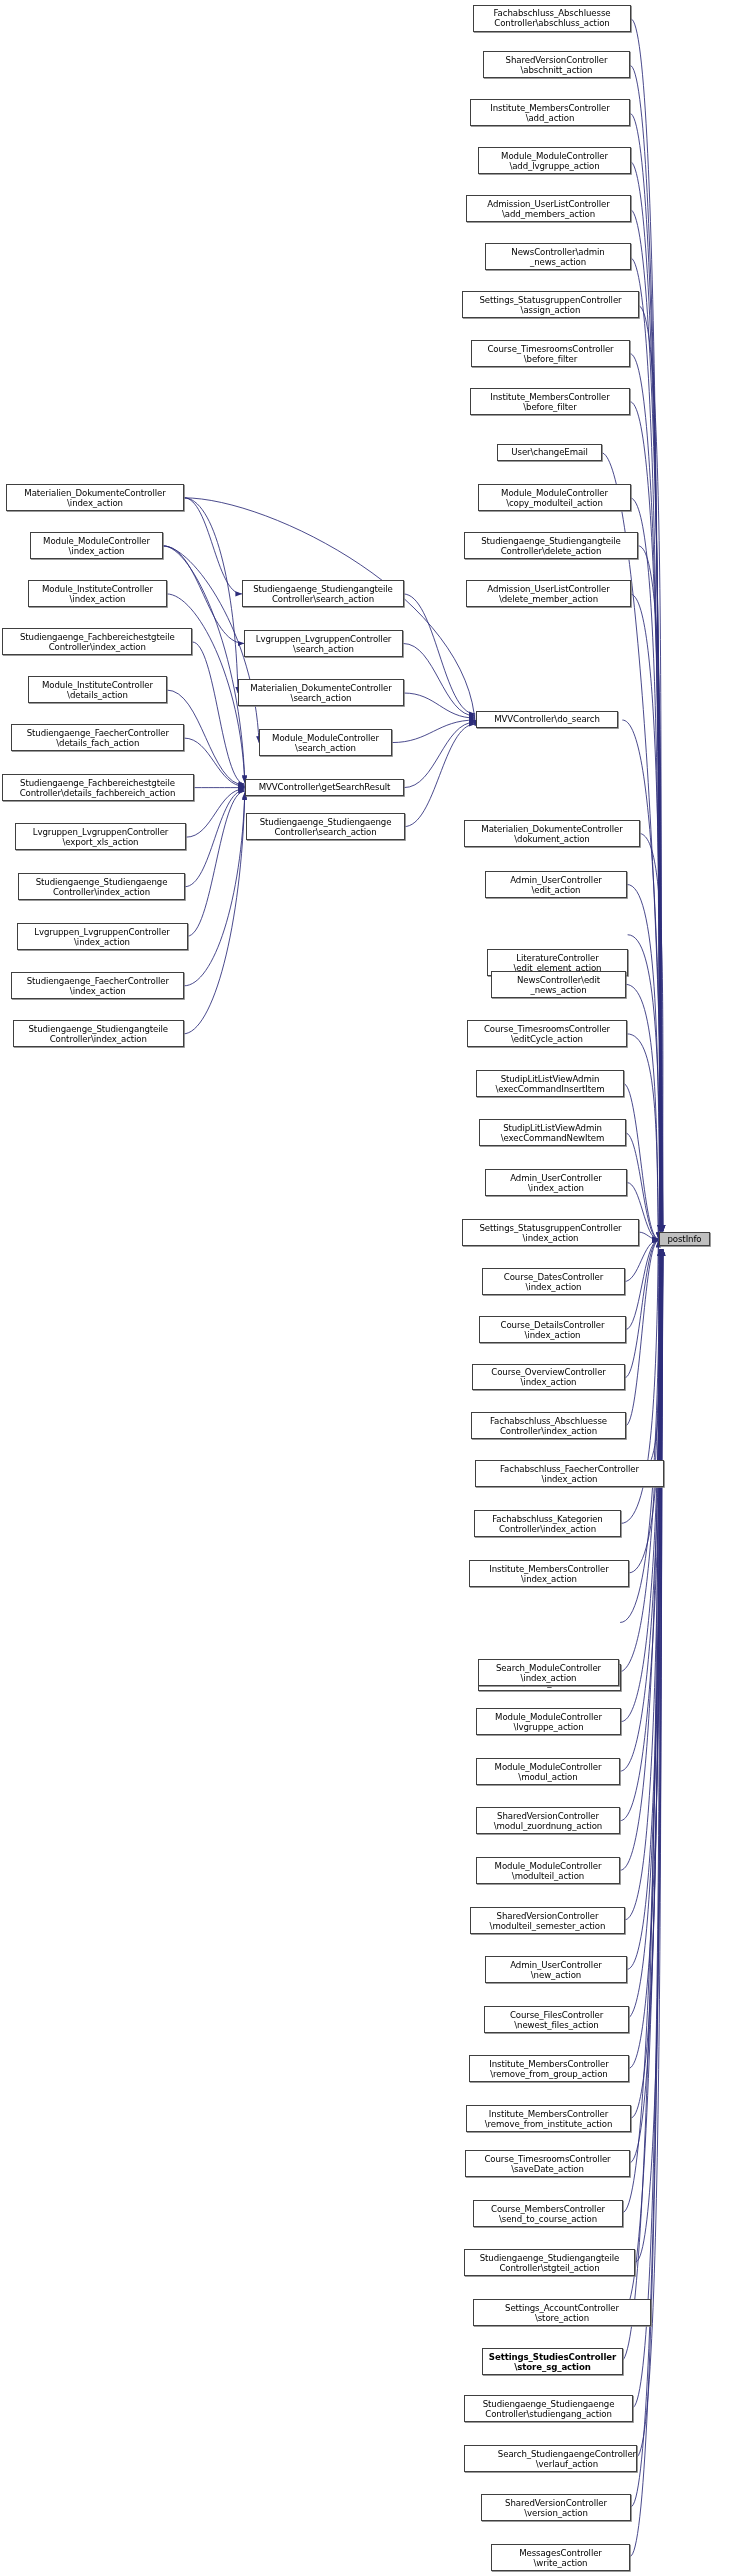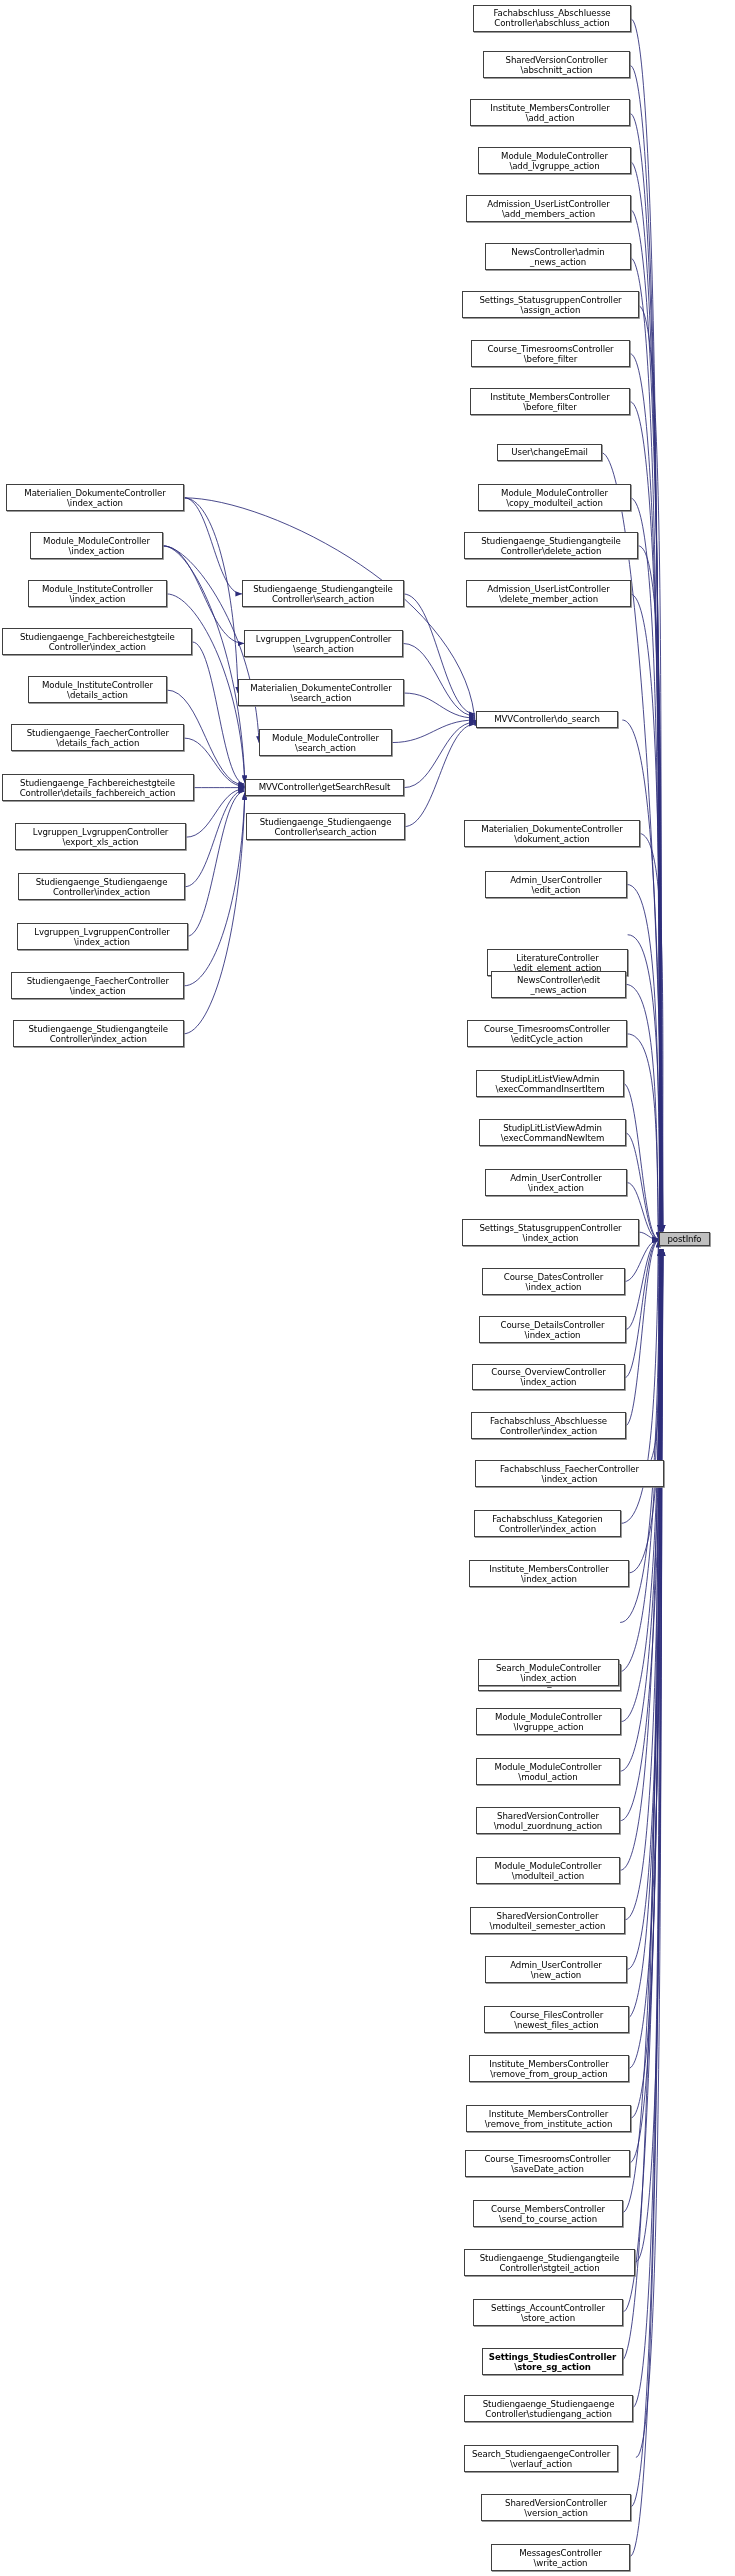--- a/index.html
+++ b/index.html
@@ -192,27 +192,27 @@
     <div class="node" style="left: 469px; top: 2055px; width: 160px; height: 27px;"><span>Institute_MembersController
 \remove_from_group_action</span></div>
     <div class="node" style="left: 466px; top: 2105px; width: 165px; height: 27px;"><span>Institute_MembersController
 \remove_from_institute_action</span></div>
     <div class="node" style="left: 465px; top: 2150px; width: 165px; height: 27px;"><span>Course_TimesroomsController
 \saveDate_action</span></div>
     <div class="node" style="left: 473px; top: 2200px; width: 150px; height: 27px;"><span>Course_MembersController
 \send_to_course_action</span></div>
     <div class="node" style="left: 464px; top: 2249px; width: 171px; height: 27px;"><span>Studiengaenge_Studiengangteile
 Controller\stgteil_action</span></div>
-    <div class="node" style="left: 473px; top: 2299px; width: 150px; height: 27px;"><span>Settings_AccountController
+    <div class="node" style="left: 473px; top: 2299px; width: 178px; height: 27px;"><span>Settings_AccountController
 \store_action</span></div>
     <div class="node" style="left: 482px; top: 2348px; width: 141px; height: 27px; font-weight: bold;"><span>Settings_StudiesController
 \store_sg_action</span></div>
     <div class="node" style="left: 464px; top: 2395px; width: 169px; height: 27px;"><span>Studiengaenge_Studiengaenge
 Controller\studiengang_action</span></div>
-    <div class="node" style="left: 464px; top: 2445px; width: 154px; height: 27px;"><span>Search_StudiengaengeController
+    <div class="node" style="left: 464px; top: 2445px; width: 173px; height: 27px; justify-content: flex-end;"><span>Search_StudiengaengeController
 \verlauf_action</span></div>
     <div class="node" style="left: 481px; top: 2494px; width: 150px; height: 27px;"><span>SharedVersionController
 \version_action</span></div>
     <div class="node" style="left: 491px; top: 2544px; width: 139px; height: 27px;"><span>MessagesController
 \write_action</span></div>
     <div class="node" style="left: 242px; top: 580px; width: 162px; height: 27px;"><span>Studiengaenge_Studiengangteile
 Controller\search_action</span></div>
     <div class="node" style="left: 244px; top: 630px; width: 159px; height: 27px;"><span>Lvgruppen_LvgruppenController
 \search_action</span></div>
     <div class="node" style="left: 238px; top: 679px; width: 166px; height: 27px;"><span>Materialien_DokumenteController

